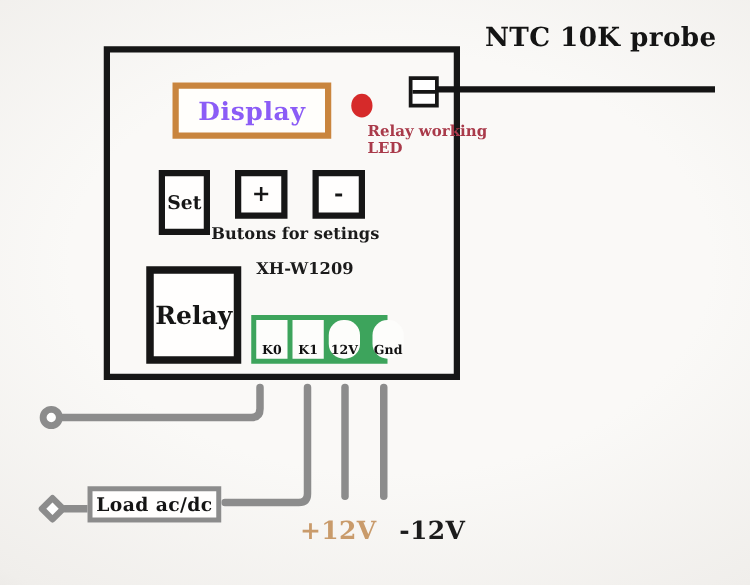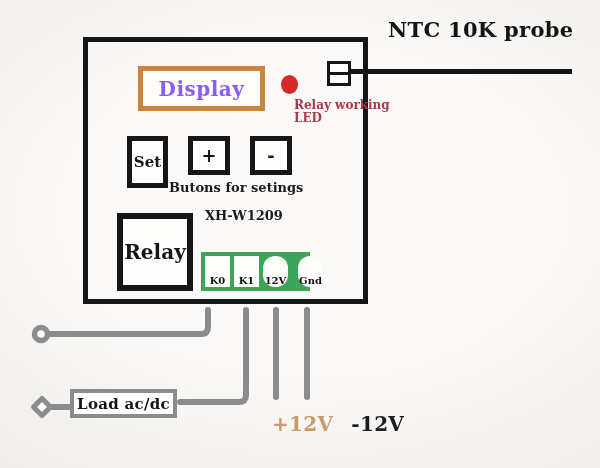--- a/index.html
+++ b/index.html
@@ -53,21 +53,21 @@
   
   .wires{left:0; top:0; width:600px; height:468px; pointer-events:none;}
 
   
   .load-box{left:70px; top:389px; width:107px; height:29px; border:4px solid #8c8c8c; background:#fffefd;
     display:flex; align-items:center; justify-content:center;}
   .load-label{font-weight:bold; font-size:15px; color:#141414; letter-spacing:.3px;}
 
   
   .power-labels{left:240px; top:412px; font-weight:bold; font-size:20px; letter-spacing:.3px;}
-  .power-pos{color:#c99b6b;margin-left:32px;}
+  .power-pos{color:#c99b6b;}
   .power-neg{color:#1c1c1c; margin-left:18px;}
 </style>
 </head>
 <body>
 
 <div class="canvas">
 
   <div class="abs board"></div>
 
   <div class="abs display-box">

